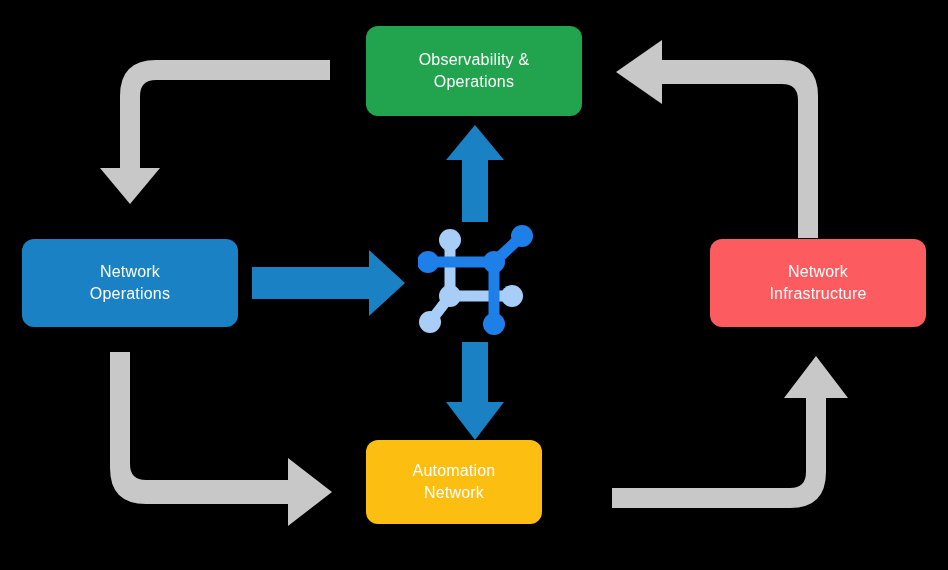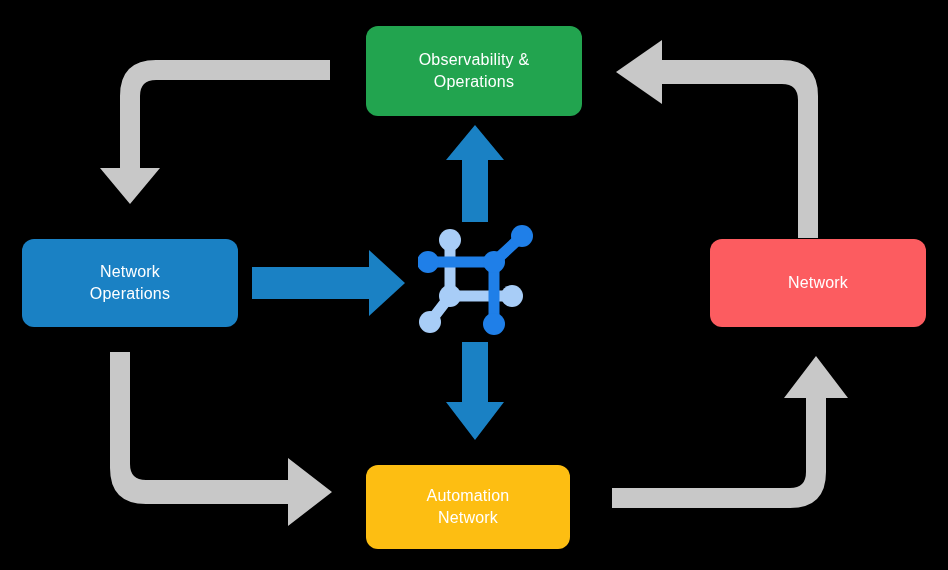--- a/index.html
+++ b/index.html
@@ -34,21 +34,21 @@
   #box-observability {
     left: 366px; top: 26px; width: 216px; height: 90px;
   }
   #box-operations {
     left: 22px; top: 239px; width: 216px; height: 88px;
   }
   #box-infrastructure {
     left: 710px; top: 239px; width: 216px; height: 88px;
   }
   #box-automation {
-    left: 366px; top: 465px; width: 204px; height: 84px;
+    left: 366px; top: 440px; width: 176px; height: 84px;
   }
   .svg-layer {
     position: absolute;
     left: 0; top: 0;
     width: 948px;
     height: 570px;
   }
   .center-icon {
     position: absolute;
     left: 418px;
@@ -193,20 +193,21 @@
   <div class="node-box" id="box-operations" style="background: rgb(26, 129, 196);">
     <div>
       <span>Network</span><br>
       <span>Operations</span>
     </div>
   </div>
 
   <div class="node-box" id="box-infrastructure" style="background: rgb(252, 92, 96);">
     <div>
       <span>Network</span><br>
+      <span>Infrastructure</span>
     </div>
   </div>
 
   <div class="node-box" id="box-automation" style="background: rgb(253, 190, 18);">
     <div>
       <span>Automation</span><br>
       <span>Network</span>
     </div>
   </div>
 

